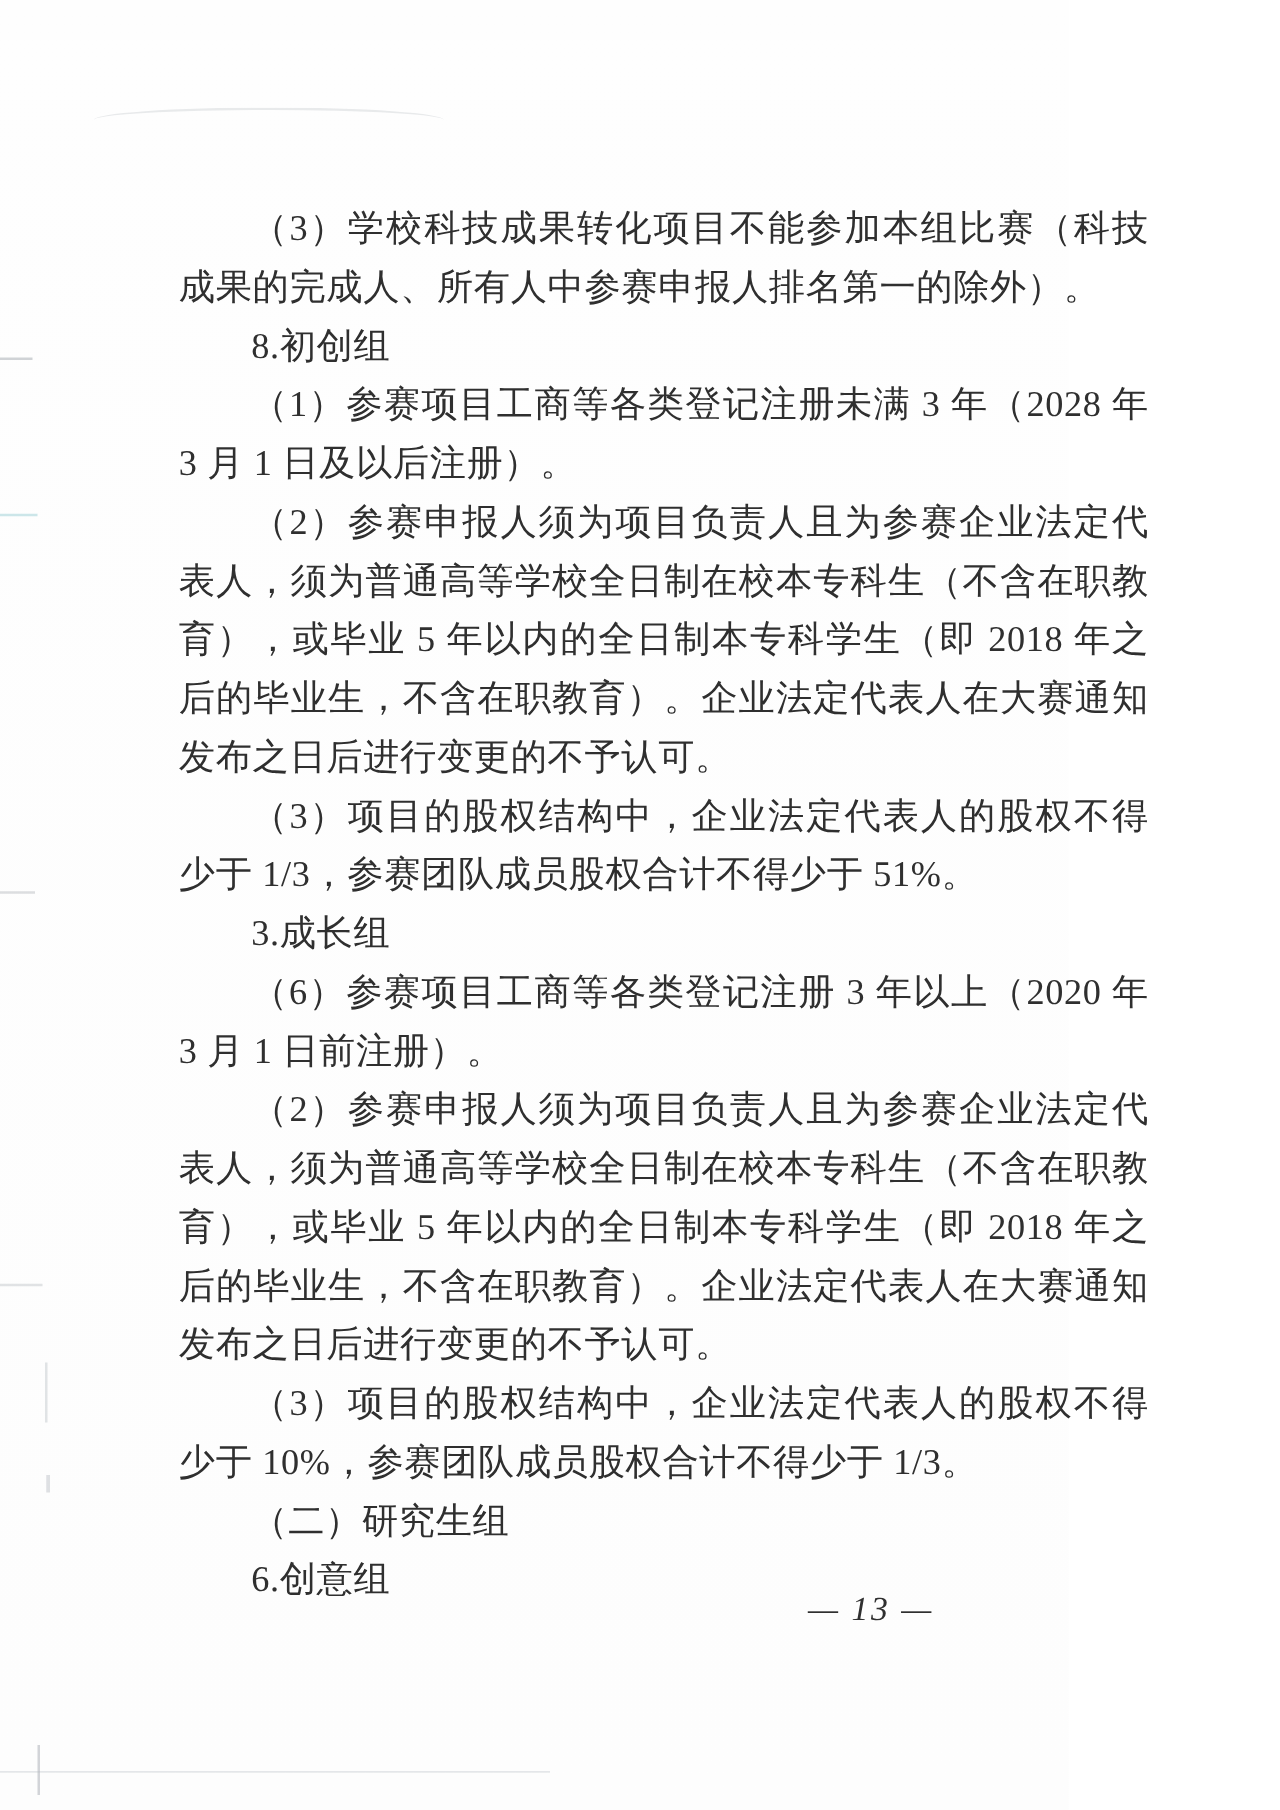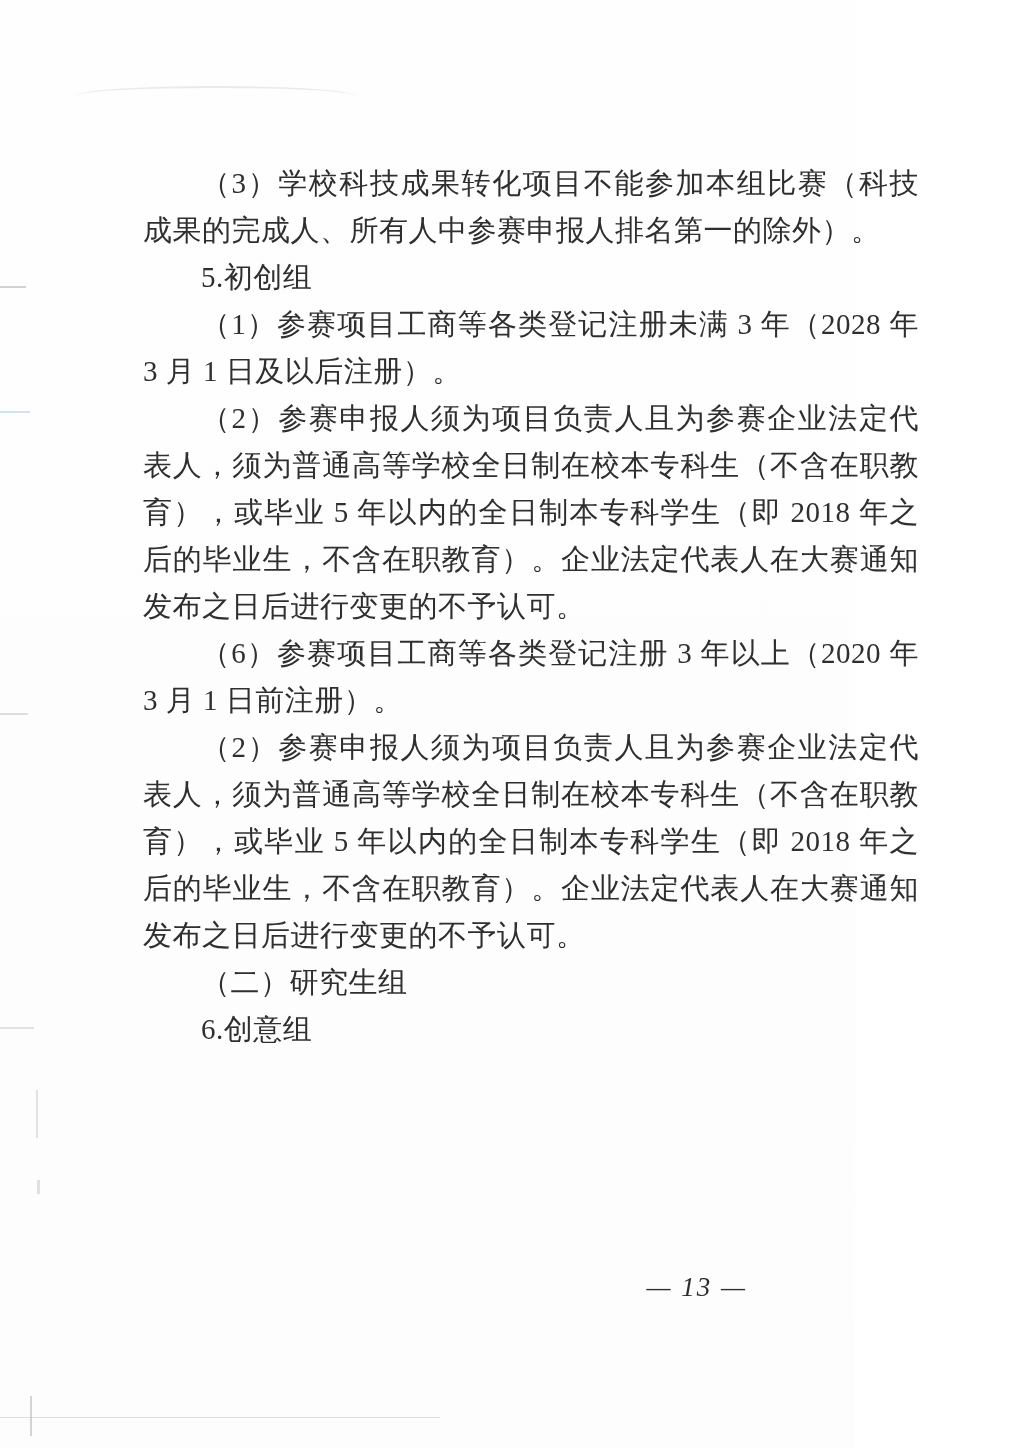--- a/index.html
+++ b/index.html
@@ -66,32 +66,35 @@
   <div class="artifact art-5"></div>
   <div class="artifact art-6"></div>
   <div class="artifact art-7"></div>
   <div class="artifact art-8"></div>
   <div class="artifact art-9"></div>
 
   <div class="doc-body">
 
       <p class="para">（3）学校科技成果转化项目不能参加本组比赛（科技成果的完成人、所有人中参赛申报人排名第一的除外）。</p>
 
-      <p class="para">5.初创组</p>
+      <p class="para">8.初创组</p>
 
       <p class="para">（1）参赛项目工商等各类登记注册未满 3 年（2028 年 3 月 1 日及以后注册）。</p>
 
       <p class="para">（2）参赛申报人须为项目负责人且为参赛企业法定代表人，须为普通高等学校全日制在校本专科生（不含在职教育），或毕业 5 年以内的全日制本专科学生（即 2018 年之后的毕业生，不含在职教育）。企业法定代表人在大赛通知发布之日后进行变更的不予认可。</p>
 
+      <p class="para">（3）项目的股权结构中，企业法定代表人的股权不得少于 1/3，参赛团队成员股权合计不得少于 51%。</p>
 
+      <p class="para">3.成长组</p>
 
       <p class="para">（6）参赛项目工商等各类登记注册 3 年以上（2020 年 3 月 1 日前注册）。</p>
 
       <p class="para">（2）参赛申报人须为项目负责人且为参赛企业法定代表人，须为普通高等学校全日制在校本专科生（不含在职教育），或毕业 5 年以内的全日制本专科学生（即 2018 年之后的毕业生，不含在职教育）。企业法定代表人在大赛通知发布之日后进行变更的不予认可。</p>
 
+      <p class="para">（3）项目的股权结构中，企业法定代表人的股权不得少于 10%，参赛团队成员股权合计不得少于 1/3。</p>
 
       <p class="para">（二）研究生组</p>
 
       <p class="para">6.创意组</p>
     </div>
 
   <div class="page-footer">— 13 —</div>
 
 </div>
 

